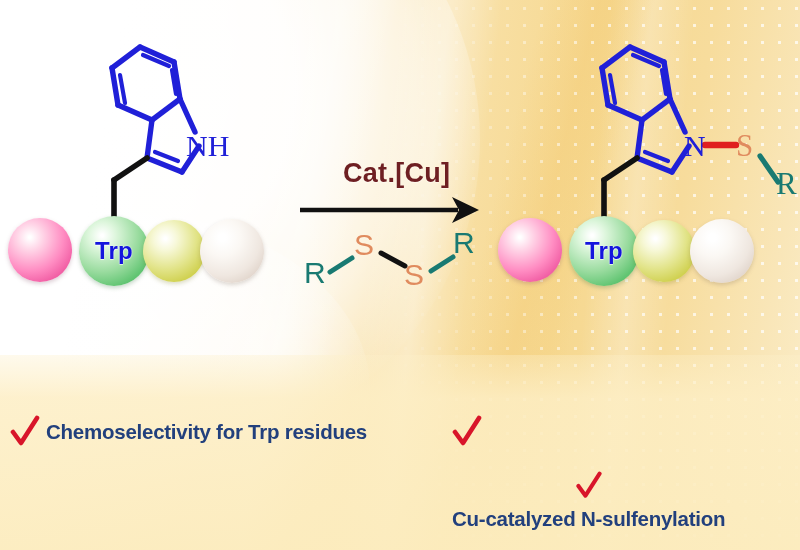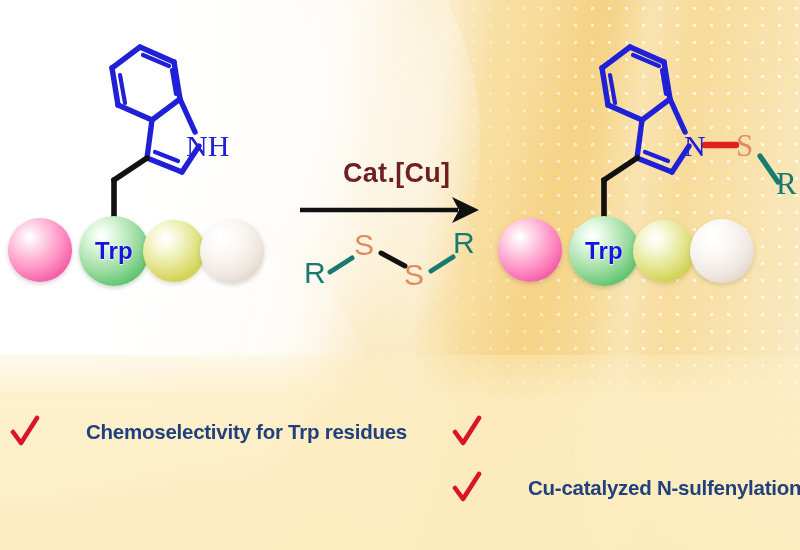--- a/index.html
+++ b/index.html
@@ -110,26 +110,26 @@
 
   
   .bullets{ position:absolute; left:0; top:405px; width:800px; height:145px; }
   .bullet{
     position:absolute; display:flex; align-items:center; gap:6px;
   }
   .check{ width:30px; height:34px; flex:0 0 30px; }
   .bullet-text{
     font-family:"Liberation Sans", sans-serif;
     font-size:20.5px; font-weight:bold;
-    color:#22407d; white-space:nowrap; letter-spacing:-.25px;margin-left:40px;
+    color:#22407d; white-space:nowrap; letter-spacing:-.25px;
   }
   .b-r1c1{ left:10px;  top:10px; }
   .b-r2c1{ left:10px;  top:66px; }
   .b-r1c2{ left:452px; top:10px; }
-  .b-r2c2{ left:452px; top:66px; }
+  .b-r2c2{ left:452px; top:66px;flex-direction:column; }
 </style>
 </head>
 <body>
 
 <div id="abstract">
 
   <div class="bg-base"></div>
   <div class="bg-glow-left"></div>
   <div class="bg-glow-bl"></div>
   <div class="bg-streak"></div>

